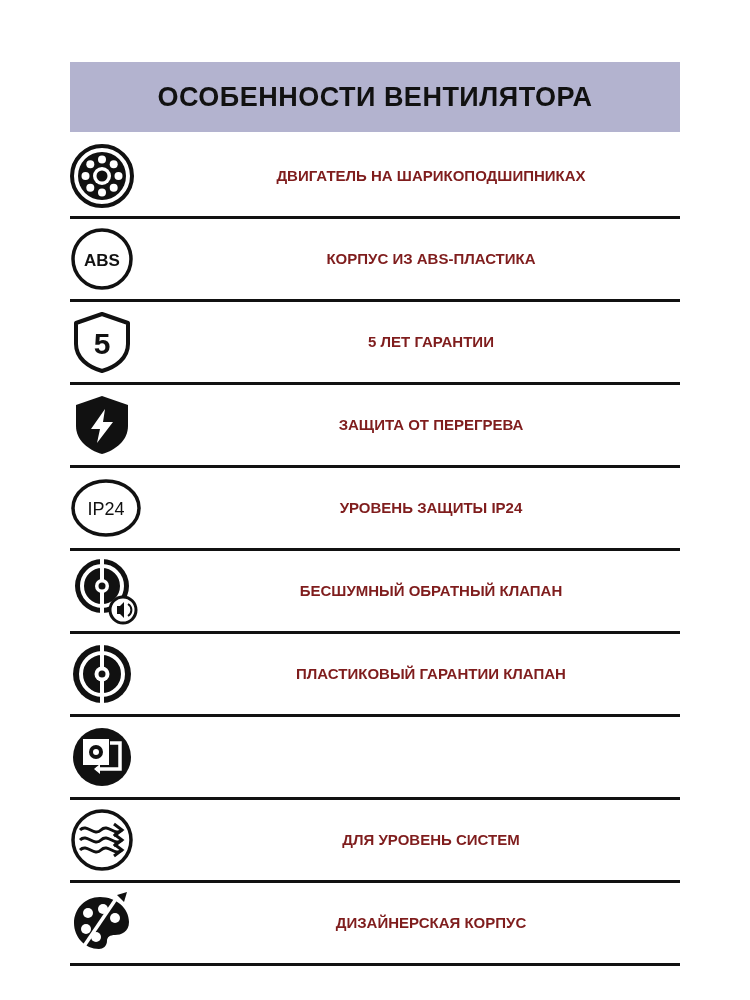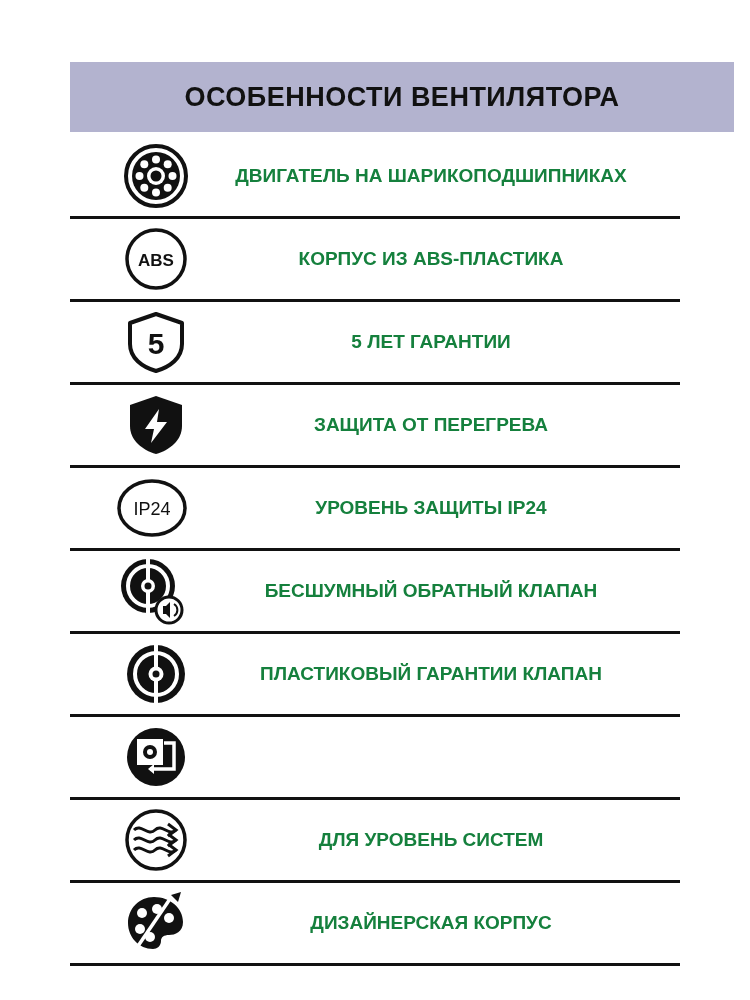--- a/index.html
+++ b/index.html
@@ -17,21 +17,21 @@
   .sheet {
     width: 750px;
     height: 1000px;
     position: relative;
     background: #ffffff;
   }
   .header {
     position: absolute;
     left: 70px;
     top: 62px;
-    width: 664px;
+    width: 610px;
     height: 70px;
     background: #b3b3cf;
     display: flex;
     align-items: center;
     justify-content: center;
   }
   .header-title {
     font-size: 27px;
     font-weight: bold;
     letter-spacing: 0.5px;
@@ -51,37 +51,37 @@
     border-bottom: 3px solid #111111;
     display: flex;
     align-items: center;
   }
   .icon-cell {
     width: 118px;
     min-width: 118px;
     height: 72px;
     display: flex;
     align-items: center;
-    justify-content: flex-end;
+    justify-content: flex-start;
   }
   .label-cell {
     flex: 1;
     height: 80px;
     display: flex;
     align-items: center;
     justify-content: center;
     padding-right: 6px;
     box-sizing: border-box;
   }
   .label-text {
-    font-size: 19px;
+    font-size: 15px;
     font-weight: bold;
     text-align: center;
     line-height: 1.1;
-    color: #15803d;
+    color: #7f1d1d;
     white-space: nowrap;
   }
   svg { display: block; }
 </style>
 </head>
 <body>
 
 <div class="sheet">
 
   <div class="header">

